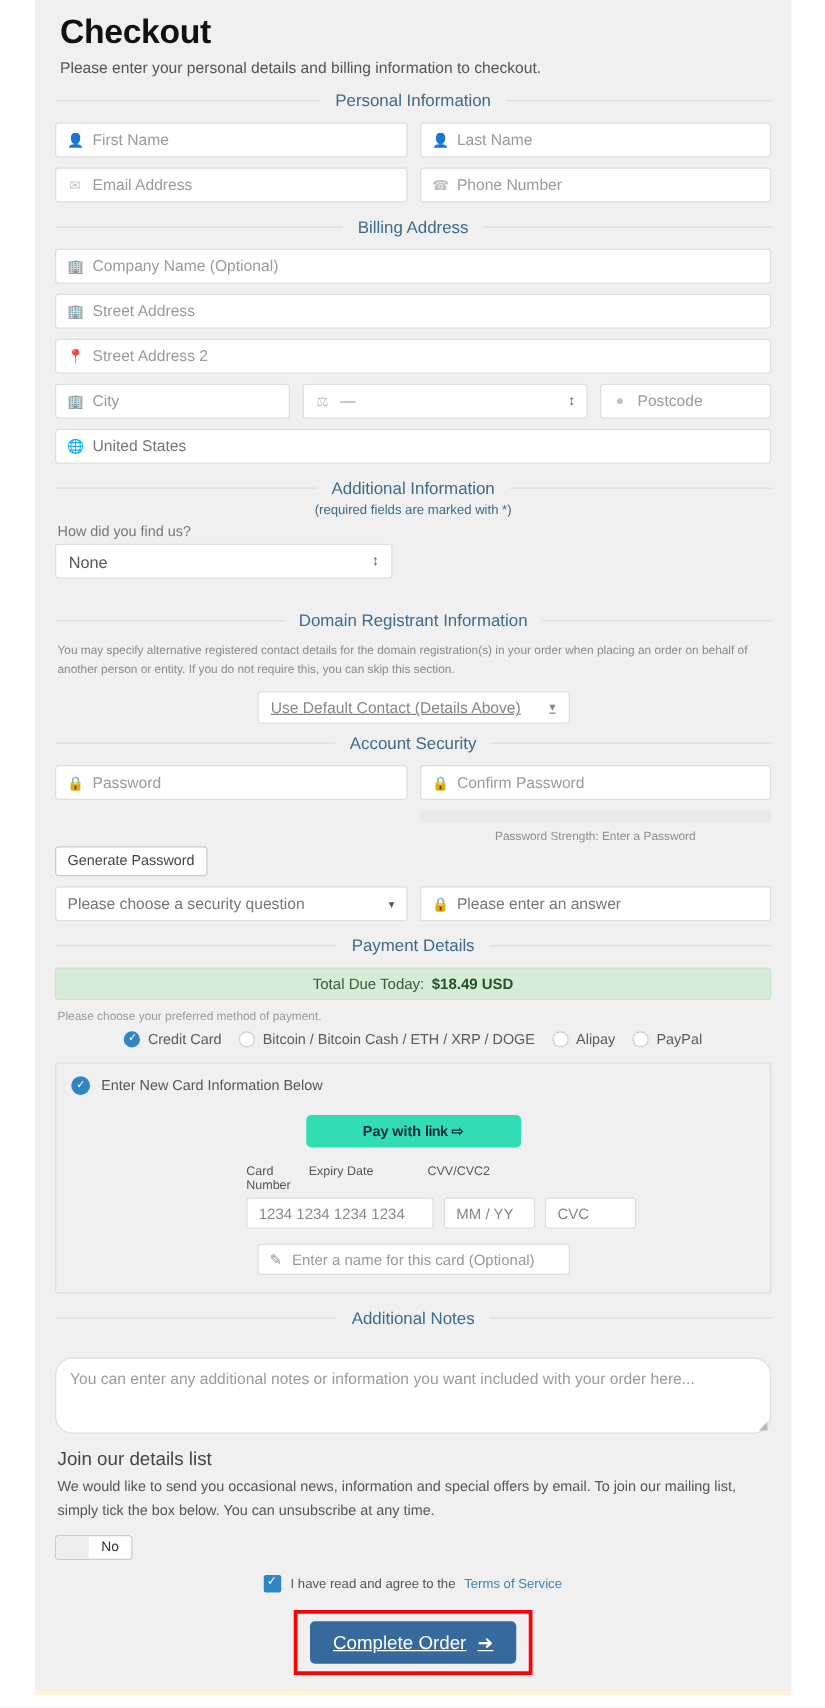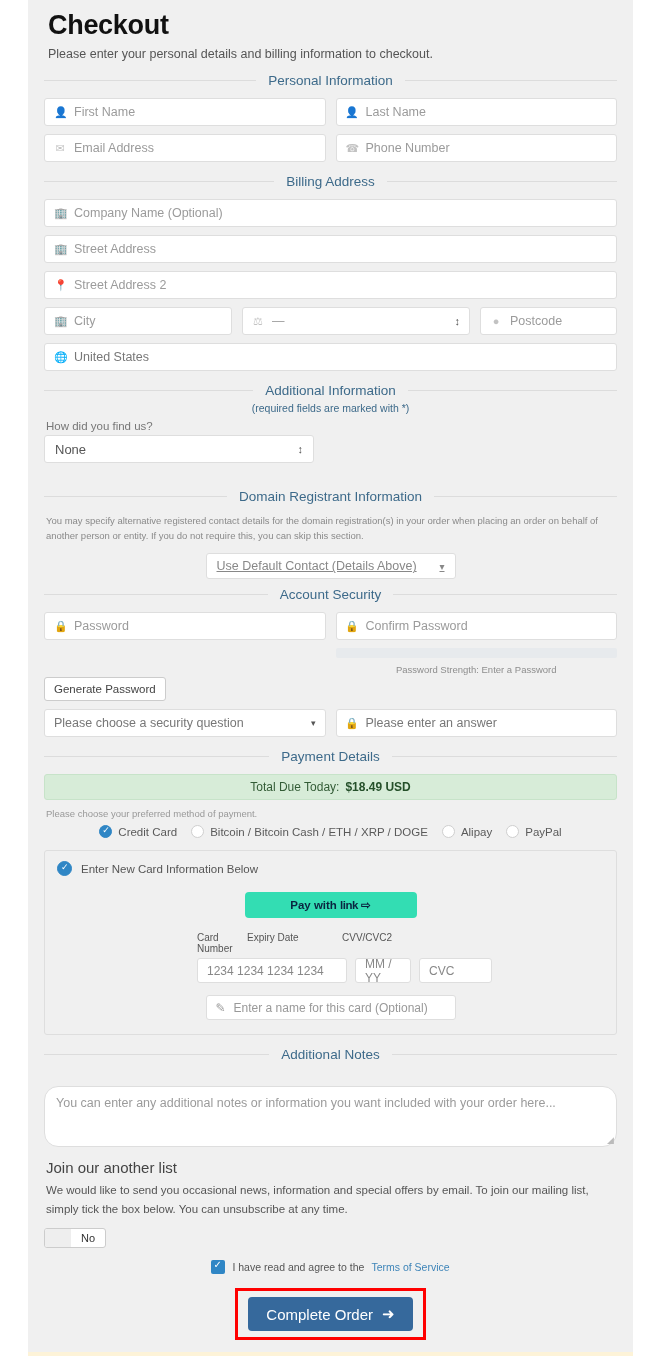--- a/index.html
+++ b/index.html
@@ -92,21 +92,21 @@
     cursor:pointer; font-family:inherit;
   }
   .pay-link .lk { font-weight:bold; letter-spacing:-0.5px; }
   .cc-labels { display:flex; margin:14px 0 4px 0; font-size:10px; color:#555; }
   .cc-labels .l1 { width:190px; padding-left:140px; }
   .cc-labels .l2 { width:95px; }
   .cc-labels .l3 { width:95px; }
   .cc-inputs { display:flex; gap:8px; padding-left:140px; }
   .cc-in { background:#fff; border:1px solid #dedede; border-radius:3px; height:25px; display:flex; align-items:center; padding:0 9px; font-size:12px; color:#888; }
   .cc-num { width:150px; }
-  .cc-exp { width:56px; }
+  .cc-exp { width:73px; }
   .cc-cvc { width:73px; }
   .card-name { margin:12px auto 0 auto; width:250px; background:#fff; border:1px solid #dedede; border-radius:3px; height:25px; display:flex; align-items:center; gap:8px; padding:0 9px; font-size:12px; color:#999; }
 
   .notes-box {
     margin:24px 4px 0 4px; background:#fff; border:1px solid #dedede; border-radius:14px;
     height:61px; padding:9px 11px; font-size:12.5px; color:#9b9b9b; position:relative;
   }
   .notes-box .grip { position:absolute; right:2px; bottom:1px; font-size:9px; color:#bbb; }
 
   h3.mail { font-size:15px; font-weight:normal; color:#444; margin:12px 0 5px 6px; }
@@ -121,21 +121,21 @@
   .tos { display:flex; align-items:center; justify-content:center; gap:7px; margin-top:12px; font-size:10.5px; color:#555; }
   .cbx { width:14px; height:14px; border-radius:2px; background:#2f86c5; position:relative; flex:none; }
   .cbx::after { content:"\2713"; position:absolute; color:#fff; font-size:10px; left:2px; top:-1px; }
   .tos a { color:#3d84b8; text-decoration:none; }
 
   .submit-wrap { display:flex; justify-content:center; margin-top:14px; }
   .submit-hl { border:3px solid #f00; padding:6px 10px; }
   .btn-complete {
     background:#36699c; color:#fff; border:none; border-radius:4px;
     font-size:15px; padding:8px 18px; cursor:pointer; font-family:inherit;
-    display:flex; align-items:center; gap:9px;
+    display:flex; align-items:center; gap:9px;text-decoration:underline;
   }
   .btn-complete .arrow { font-size:15px; }
 </style>
 </head>
 <body>
 
 <div class="page">
 
   <h1 class="title">Checkout</h1>
 
@@ -348,21 +348,21 @@
     <span class="line"></span>
     <span class="txt">Additional Notes</span>
     <span class="line"></span>
   </div>
 
   <div class="notes-box">
     <span>You can enter any additional notes or information you want included with your order here...</span>
     <span class="grip">◢</span>
   </div>
 
-  <h3 class="mail">Join our another list</h3>
+  <h3 class="mail">Join our details list</h3>
   <div class="mail-txt">We would like to send you occasional news, information and special offers by email. To join our mailing list, simply tick the box below. You can unsubscribe at any time.</div>
   <div class="toggle">
     <span class="knob"></span>
     <span class="lbl">No</span>
   </div>
 
   <div class="tos">
     <span class="cbx"></span>
     <span>I have read and agree to the </span>
     <a href="#">Terms of Service</a>

